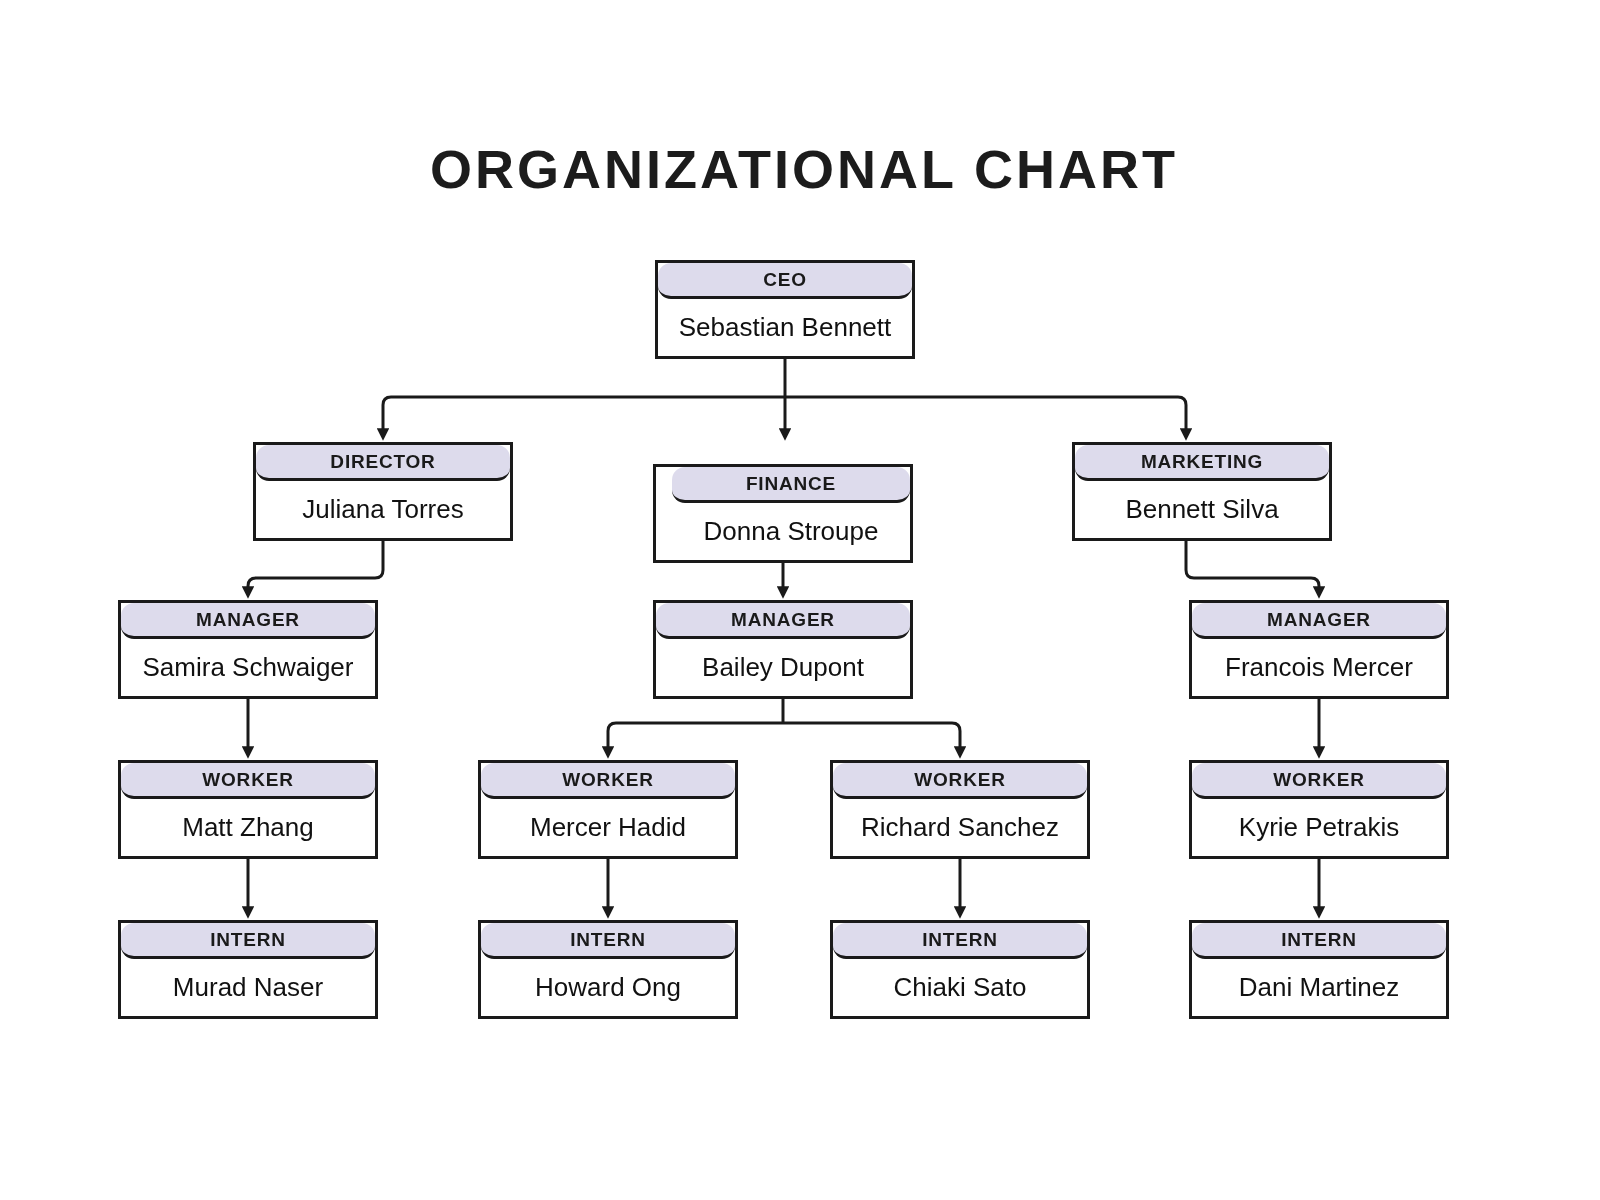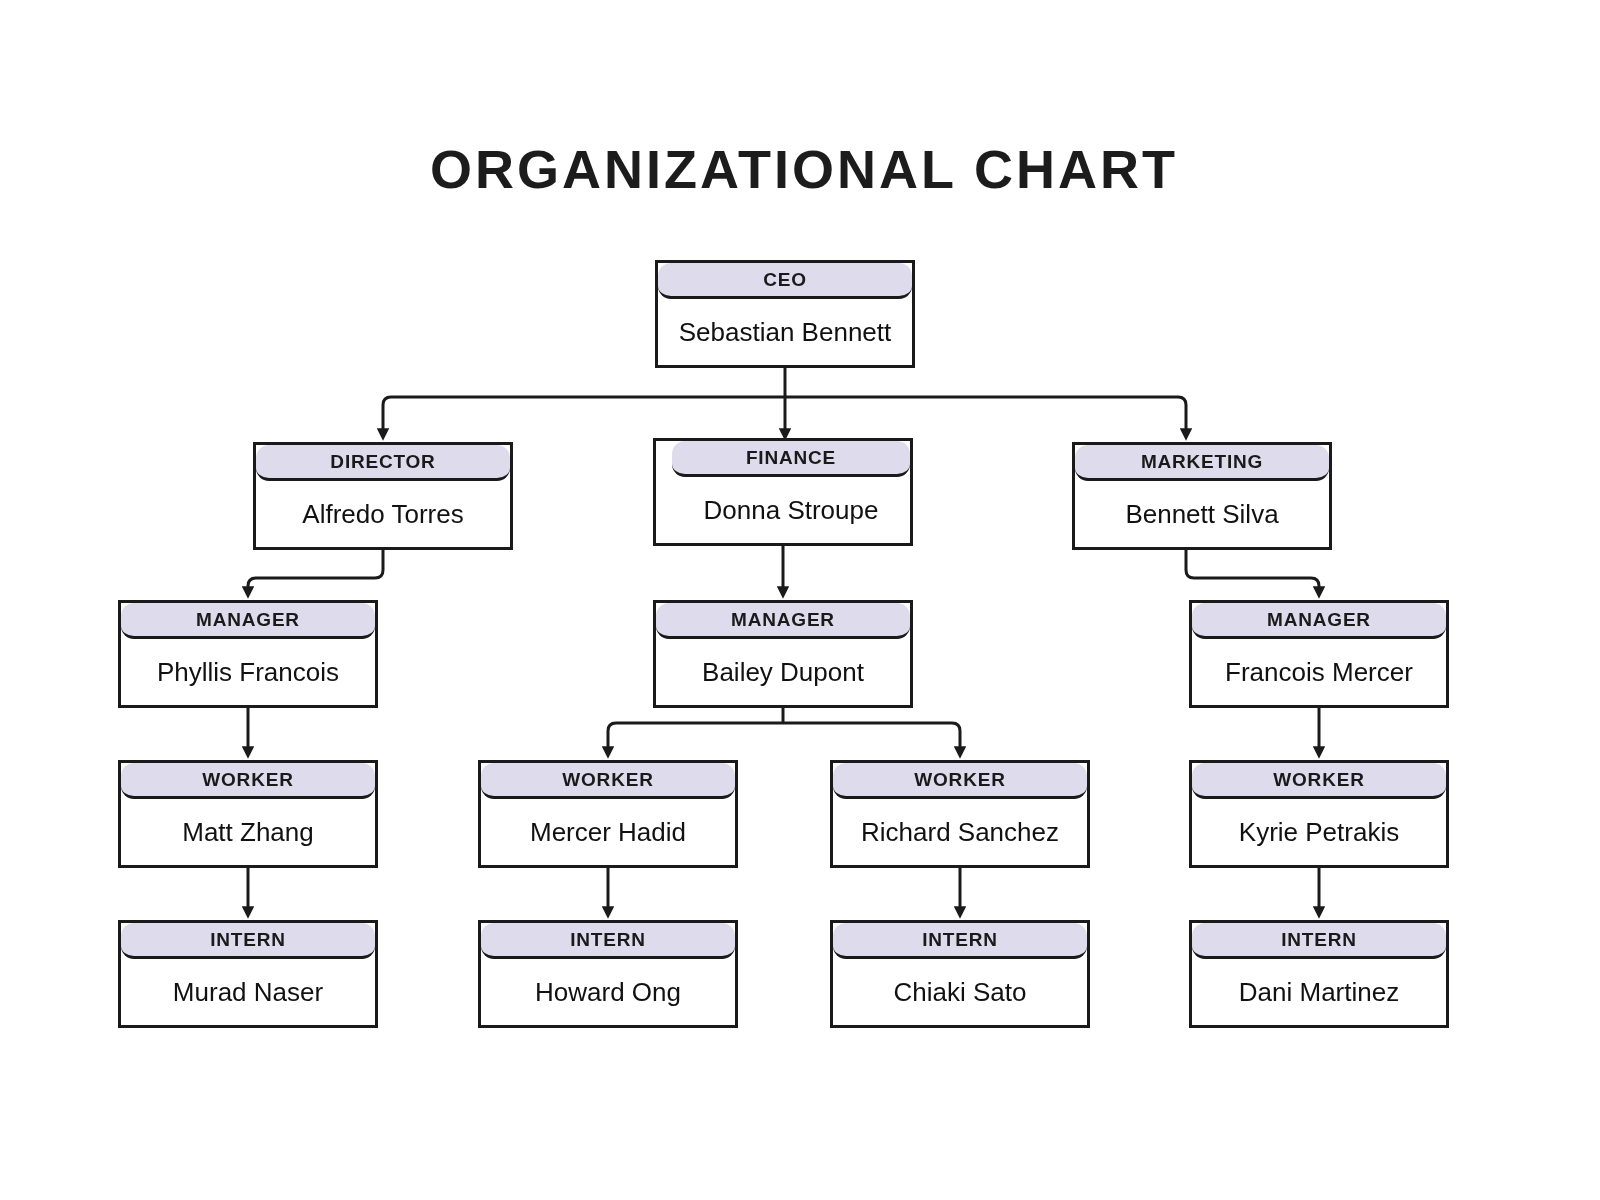--- a/index.html
+++ b/index.html
@@ -48,21 +48,21 @@
     display: flex;
     align-items: center;
     justify-content: center;
     font-size: 19px;
     font-weight: bold;
     letter-spacing: 0.8px;
     color: #1a1a1a;
     border-radius: 13px;
   }
   .node-body {
-    height: 66px;
+    height: 57px;
     display: flex;
     align-items: center;
     justify-content: center;
     font-size: 26px;
     color: #111111;
   }
 </style>
 </head>
 <body>
 
@@ -99,34 +99,34 @@
     </g>
   </svg>
 
   <div class="node" style="left:655px; top:260px;">
     <div class="node-header">CEO</div>
     <div class="node-body">Sebastian Bennett</div>
   </div>
 
   <div class="node" style="left:253px; top:442px;">
     <div class="node-header">DIRECTOR</div>
-    <div class="node-body">Alfredo Torres</div>
+    <div class="node-body">Juliana Torres</div>
   </div>
-  <div class="node" style="left:653px; top:438px;padding-left:16px;">
+  <div class="node" style="left:653px; top:464px;padding-left:16px;">
     <div class="node-header">FINANCE</div>
     <div class="node-body">Donna Stroupe</div>
   </div>
   <div class="node" style="left:1056px; top:442px;margin-left:16px;">
     <div class="node-header">MARKETING</div>
     <div class="node-body">Bennett Silva</div>
   </div>
 
   <div class="node" style="left:118px; top:600px;">
     <div class="node-header">MANAGER</div>
-    <div class="node-body">Phyllis Francois</div>
+    <div class="node-body">Samira Schwaiger</div>
   </div>
   <div class="node" style="left:653px; top:600px;">
     <div class="node-header">MANAGER</div>
     <div class="node-body">Bailey Dupont</div>
   </div>
   <div class="node" style="left:1189px; top:600px;">
     <div class="node-header">MANAGER</div>
     <div class="node-body">Francois Mercer</div>
   </div>
 

